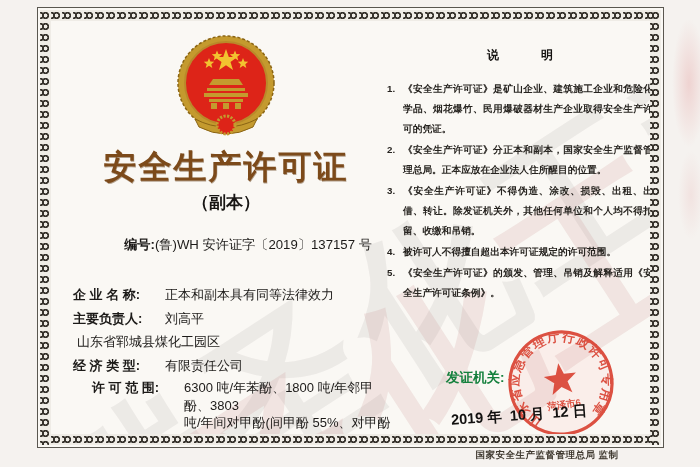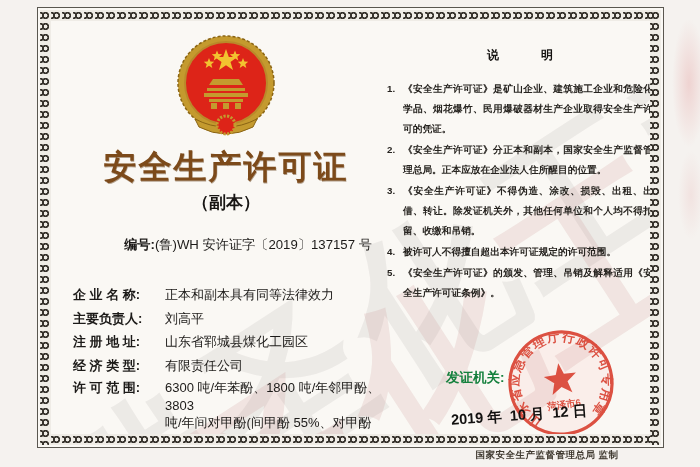--- a/index.html
+++ b/index.html
@@ -38,21 +38,21 @@
   .cert-title { margin-top:2px; text-align:center; font-size:33px; font-weight:bold;
     color:#7c4a1a; letter-spacing:2px; font-family:"Liberation Serif", serif;
     text-shadow:0.6px 0.6px 0 rgba(90,50,10,.45); }
   .cert-subtitle { text-align:center; font-size:17px; font-weight:bold; color:#171513; margin-top:1px; }
   .serial-line { text-align:center; font-size:13.2px; color:#1c1a18; margin-top:7px; white-space:pre; }
   .serial-label { font-weight:bold; }
   .fields { margin-top:16px; padding-left:14px; }
   .field-row { display:flex; margin-bottom:4.5px; font-size:13px; line-height:19px; color:#1c1a18; }
   .field-label { flex:none; width:88px; font-weight:bold; white-space:pre; }
   .field-value { margin-left:4px; font-weight:500; }
-  .field-row.multiline { line-height:17.5px; margin-bottom:1px; }
+  .field-row.multiline { line-height:17.5px; margin-bottom:1px;margin-left:19px; }
   .field-row.multiline .field-value { white-space:pre-line; width:232px; }
 
   
   .right-col { position:absolute; left:334px; top:24px; width:266px; }
   .notes-title { text-align:center; font-size:12px; font-weight:bold; color:#141210;
     letter-spacing:42px; padding-left:42px; }
   .notes-list { margin-top:15px; }
   .note-item { display:flex; font-size:9.7px; line-height:20px; color:#26231f;
     font-weight:600; margin-bottom:1px; }
   .note-num { flex:none; width:16px; }
@@ -119,21 +119,20 @@
           <div class="fields">
             <div class="field-row">
               <span class="field-label">企 业 名 称:</span>
               <span class="field-value">正本和副本具有同等法律效力</span>
             </div>
             <div class="field-row">
               <span class="field-label">主要负责人:</span>
               <span class="field-value">刘高平</span>
             </div>
             <div class="field-row">
-              <span class="field-label">注 册 地 址:</span>
               <span class="field-value">山东省郓城县煤化工园区</span>
             </div>
             <div class="field-row">
               <span class="field-label">经 济 类 型:</span>
               <span class="field-value">有限责任公司</span>
             </div>
             <div class="field-row multiline">
               <span class="field-label">许 可 范 围:</span>
               <span class="field-value">6300 吨/年苯酚、1800 吨/年邻甲酚、3803
 吨/年间对甲酚(间甲酚 55%、对甲酚 45%)、</span>

